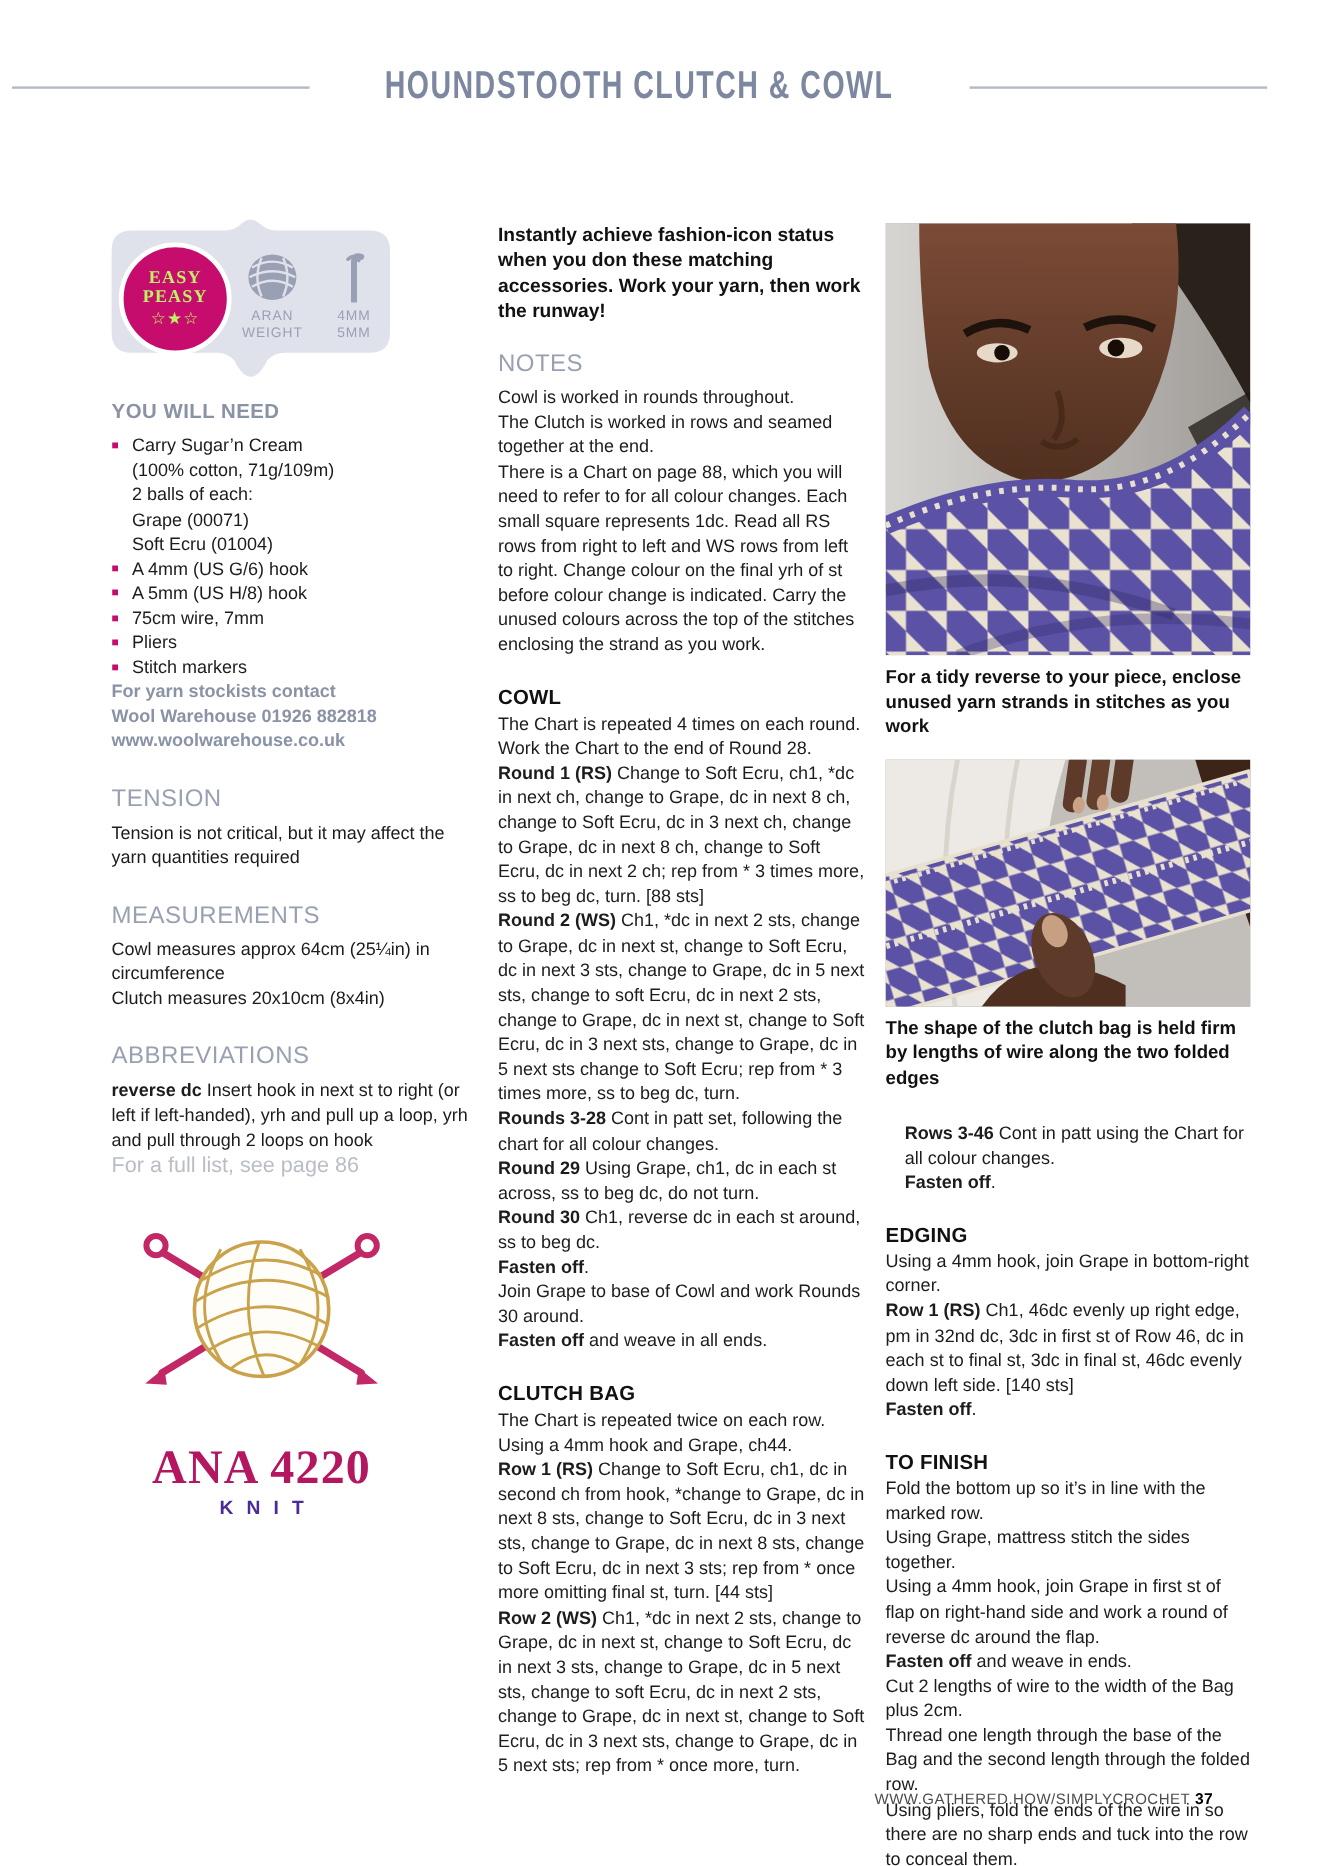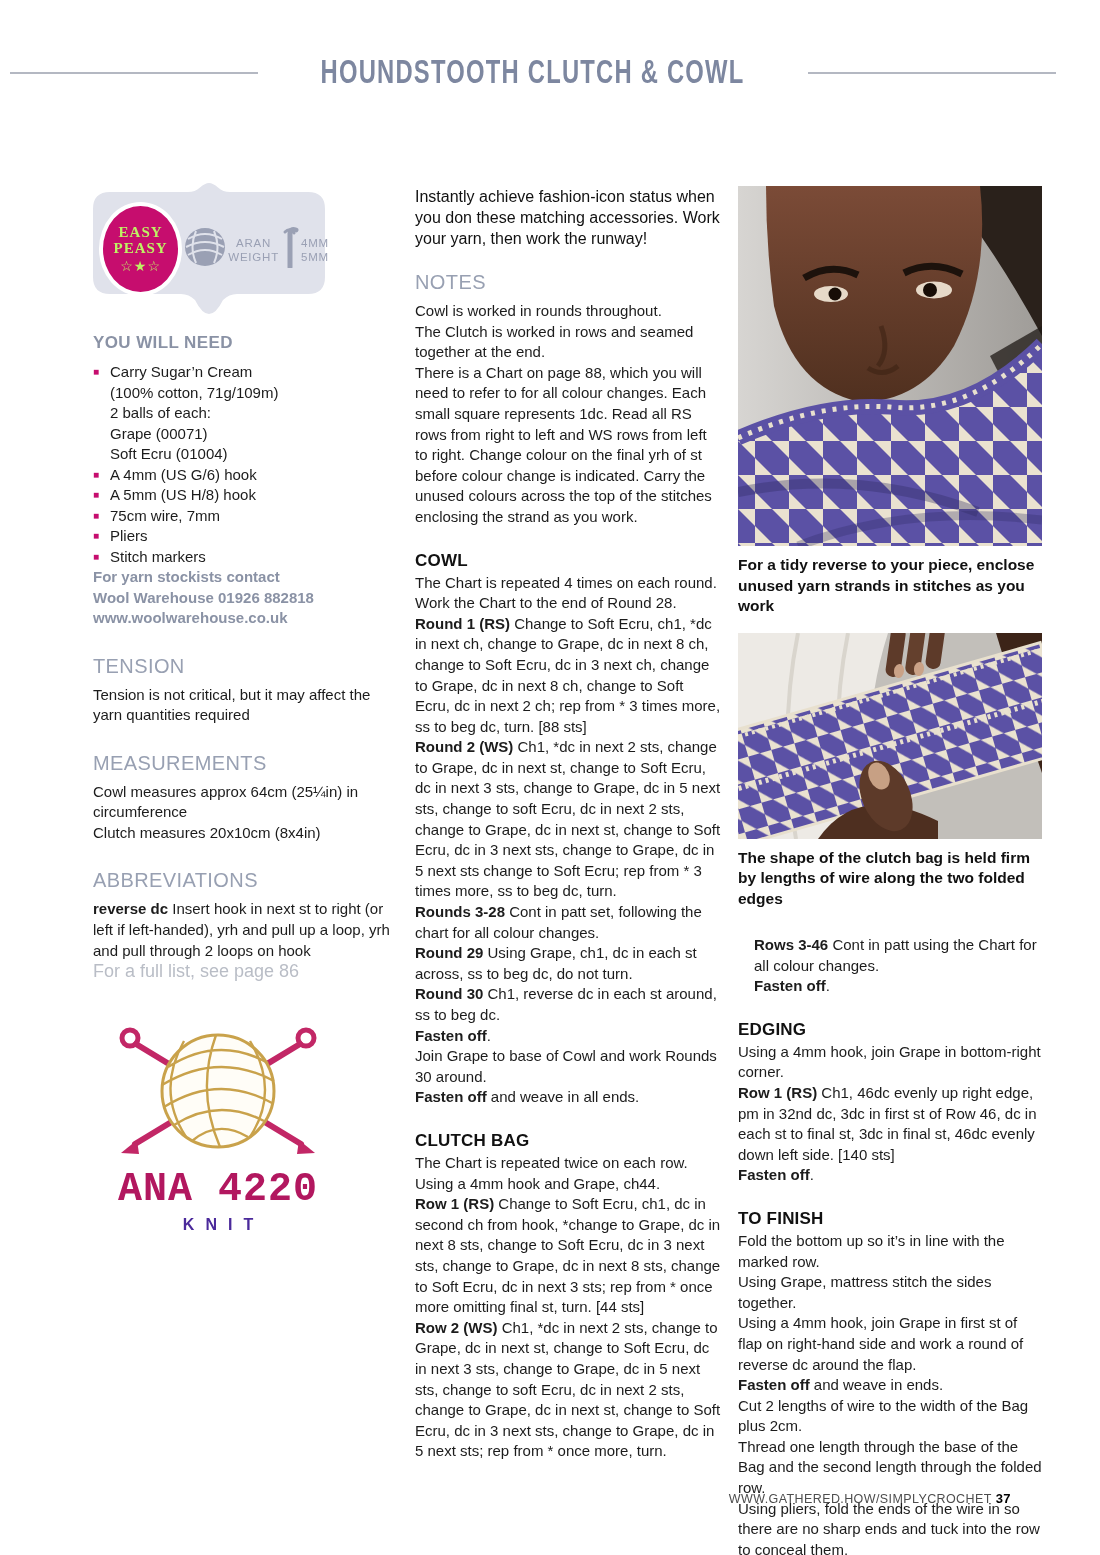--- a/index.html
+++ b/index.html
@@ -16,39 +16,39 @@
   .col-right{position:absolute;left:738px;top:186px;width:304px;}
   
   .badge{position:relative;width:240px;height:132px;margin:0 0 18px -4px;}
   .badge-bg{position:absolute;left:0;top:0;}
   .badge-content{position:absolute;left:0;top:0;width:100%;height:100%;display:flex;align-items:center;}
   .diff-circle{width:86px;height:86px;border-radius:50%;background:#c60d6e;border:4px solid #fff;
                margin-left:10px;display:flex;flex-direction:column;align-items:center;justify-content:center;
                color:#bef264;font-family:"Liberation Serif",serif;font-weight:bold;}
   .diff-circle .dl{font-size:15px;line-height:16px;letter-spacing:1px;}
   .diff-circle .stars{font-size:14px;line-height:16px;margin-top:2px;letter-spacing:1px;font-family:"DejaVu Sans",sans-serif;}
-  .badge-item{flex:1;display:flex;align-items:center;justify-content:center;margin-top:-4px;}
+  .badge-item{flex:1;display:flex;flex-direction:column;align-items:center;justify-content:center;margin-top:-4px;}
   .badge-label{margin-top:5px;font-size:11.5px;line-height:14px;color:#9aa0b4;letter-spacing:.8px;text-align:center;}
   
   .h-bold-gray{margin:0 0 9px;font-size:17px;font-weight:bold;color:#8a92a5;letter-spacing:.4px;}
   .h-gray{margin:26px 0 7px;font-size:20px;font-weight:normal;color:#98a0b2;letter-spacing:.4px;}
   .yw-row{display:flex;font-size:15px;line-height:20.5px;}
   .yw-row .bullet{width:17px;flex:0 0 17px;color:#c60d6e;font-size:10px;line-height:20.5px;}
   .stockist p{margin:0;font-size:15px;line-height:20.5px;font-weight:bold;color:#8a92a5;}
   .body-txt{font-size:15px;line-height:20.6px;}
   .body-txt p{margin:0;}
   .note-light{margin:0;font-size:18px;line-height:20.5px;color:#b9bdc6;}
   .lead{font-weight:bold;}
   
   .logo{margin-top:34px;width:250px;text-align:center;}
-  .logo-name{font-family:Liberation Mono, monospace;font-weight:bold;font-size:40px;letter-spacing:1px;
-             color:#b2175f;line-height:40px;}
+  .logo-name{font-family:Liberation Serif, serif;font-weight:bold;font-size:40px;letter-spacing:1px;
+             color:#b2175f;line-height:40px;margin-top:32px;}
   .logo-sub{margin-top:6px;font-size:16px;font-weight:bold;letter-spacing:11px;color:#4b2a9b;text-indent:11px;}
   
-  .intro{margin:0 0 22px;font-size:16px;line-height:21px;font-weight:normal;color:#111;}
+  .intro{margin:0 0 22px;font-size:16px;line-height:21px;font-weight:bold;color:#111;}
   .h-black{margin:23px 0 2px;font-size:17px;font-weight:bold;color:#111;letter-spacing:.2px;}
   
   .photo{position:relative;width:304px;overflow:hidden;background:#bbb;}
   .photo1{height:360px;}
   .photo2{height:206px;margin-top:16px;}
   .caption{margin:9px 0 0;font-size:15.5px;line-height:20.5px;font-weight:bold;color:#111;}
   .rc-block{margin-top:26px;margin-left:16px;}
   
   .footer{position:absolute;top:1491px;right:55px;font-size:12.5px;letter-spacing:.4px;color:#4d4d4d;}
   .footer .pg{font-weight:bold;color:#000;font-size:13px;margin-left:4px;}

